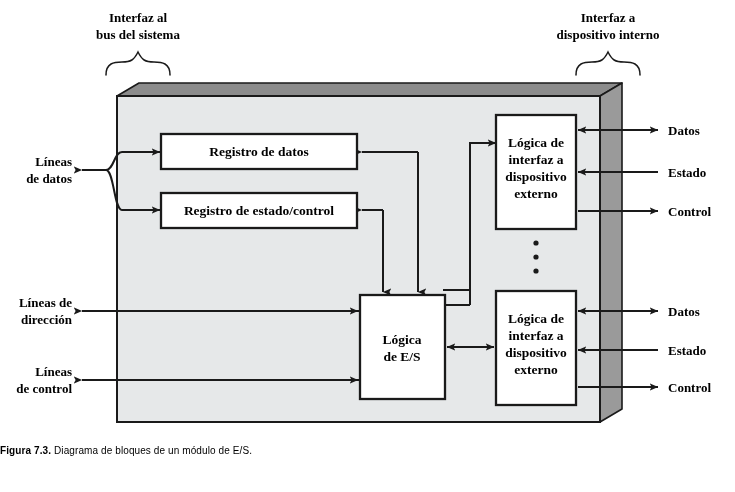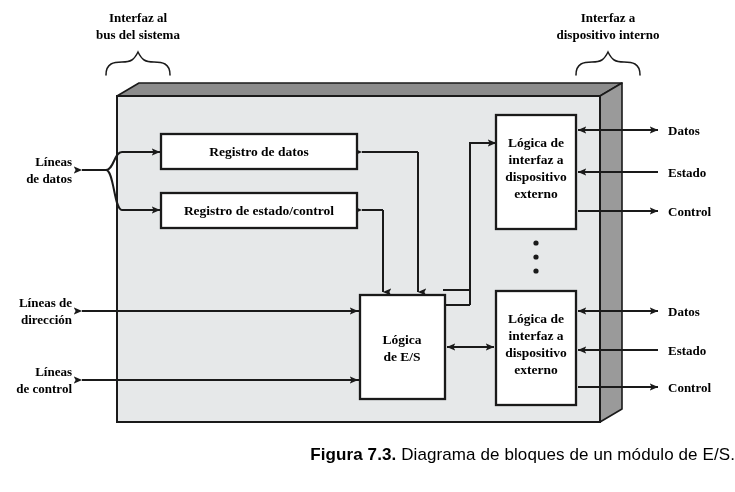--- a/index.html
+++ b/index.html
@@ -33,23 +33,23 @@
     font-family: "Liberation Serif", "DejaVu Serif", serif;
     font-weight: bold;
     fill: #000000;
     font-size: 13.5px;
   }
   .caption-wrap {
     position: absolute;
     left: 0;
     top: 445px;
     width: 735px;
-    text-align: right;
+    text-align: left;
     font-family: "Liberation Sans", "DejaVu Sans", sans-serif;
-    font-size: 17px;
+    font-size: 10px;
     color: #000000;
     letter-spacing: 0.1px;
   }
   .caption-wrap .cap-num {
     font-weight: bold;
   }
   .caption-wrap .cap-txt {
     font-weight: normal;
   }
 </style>

